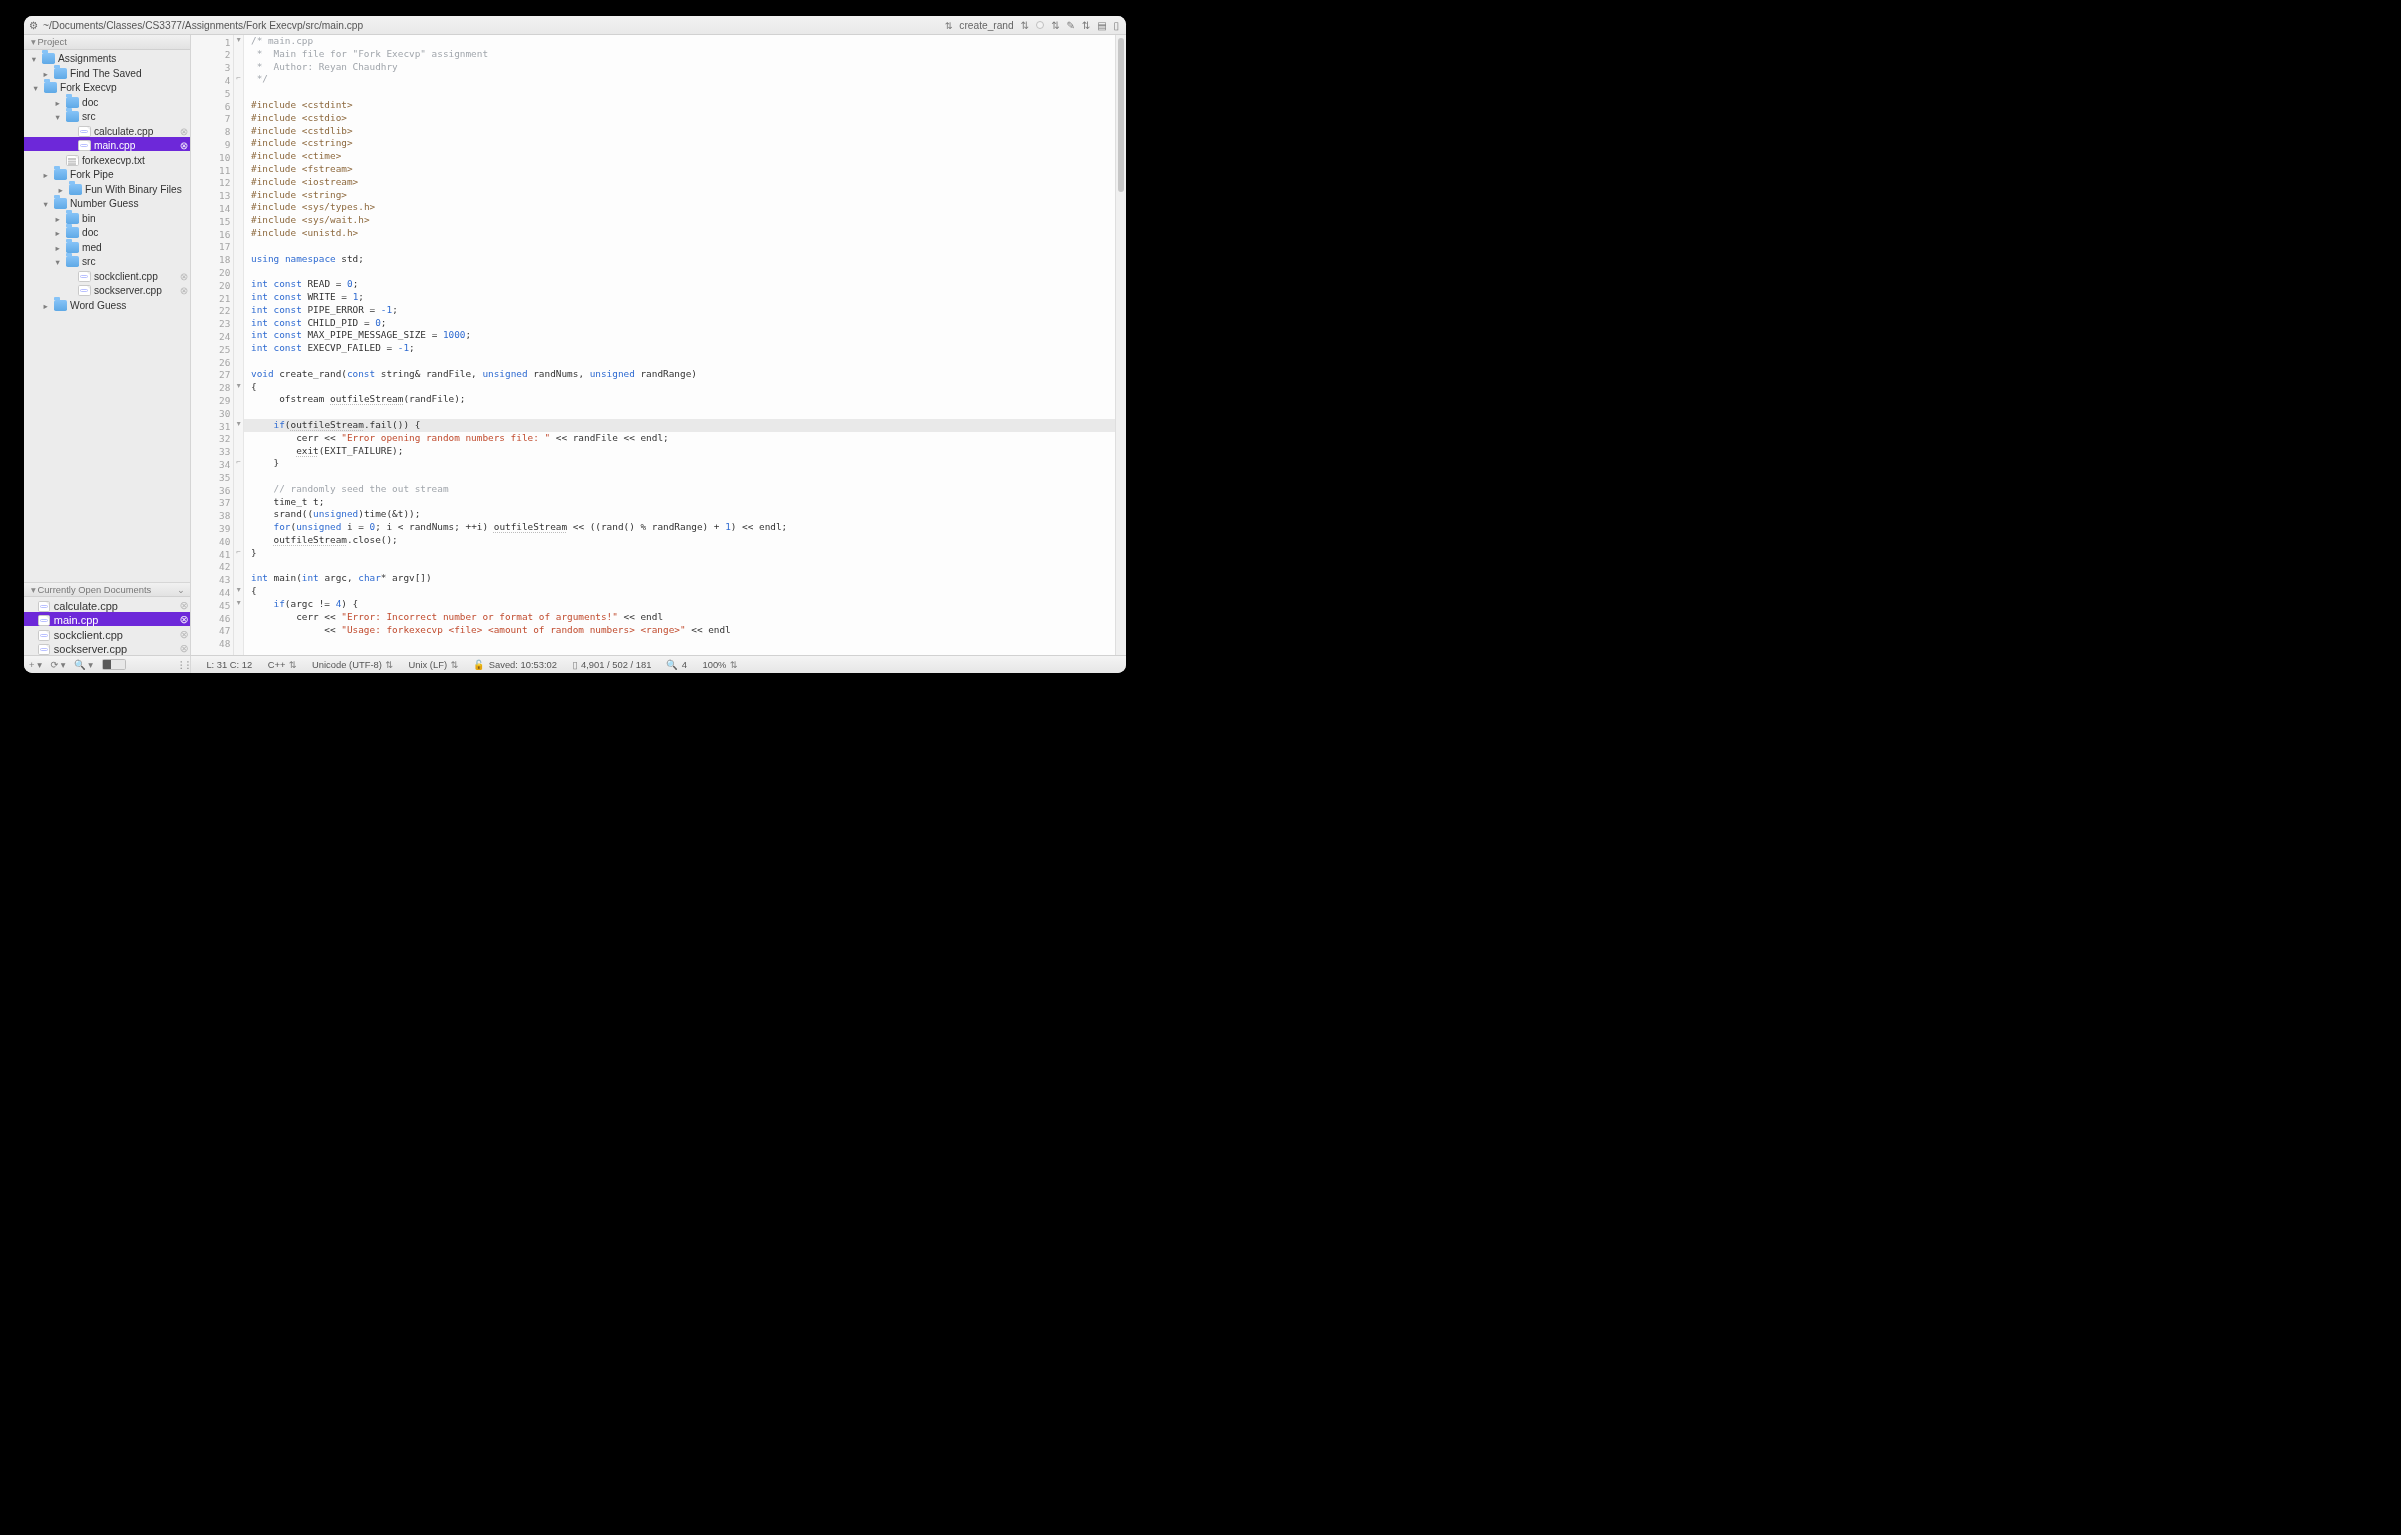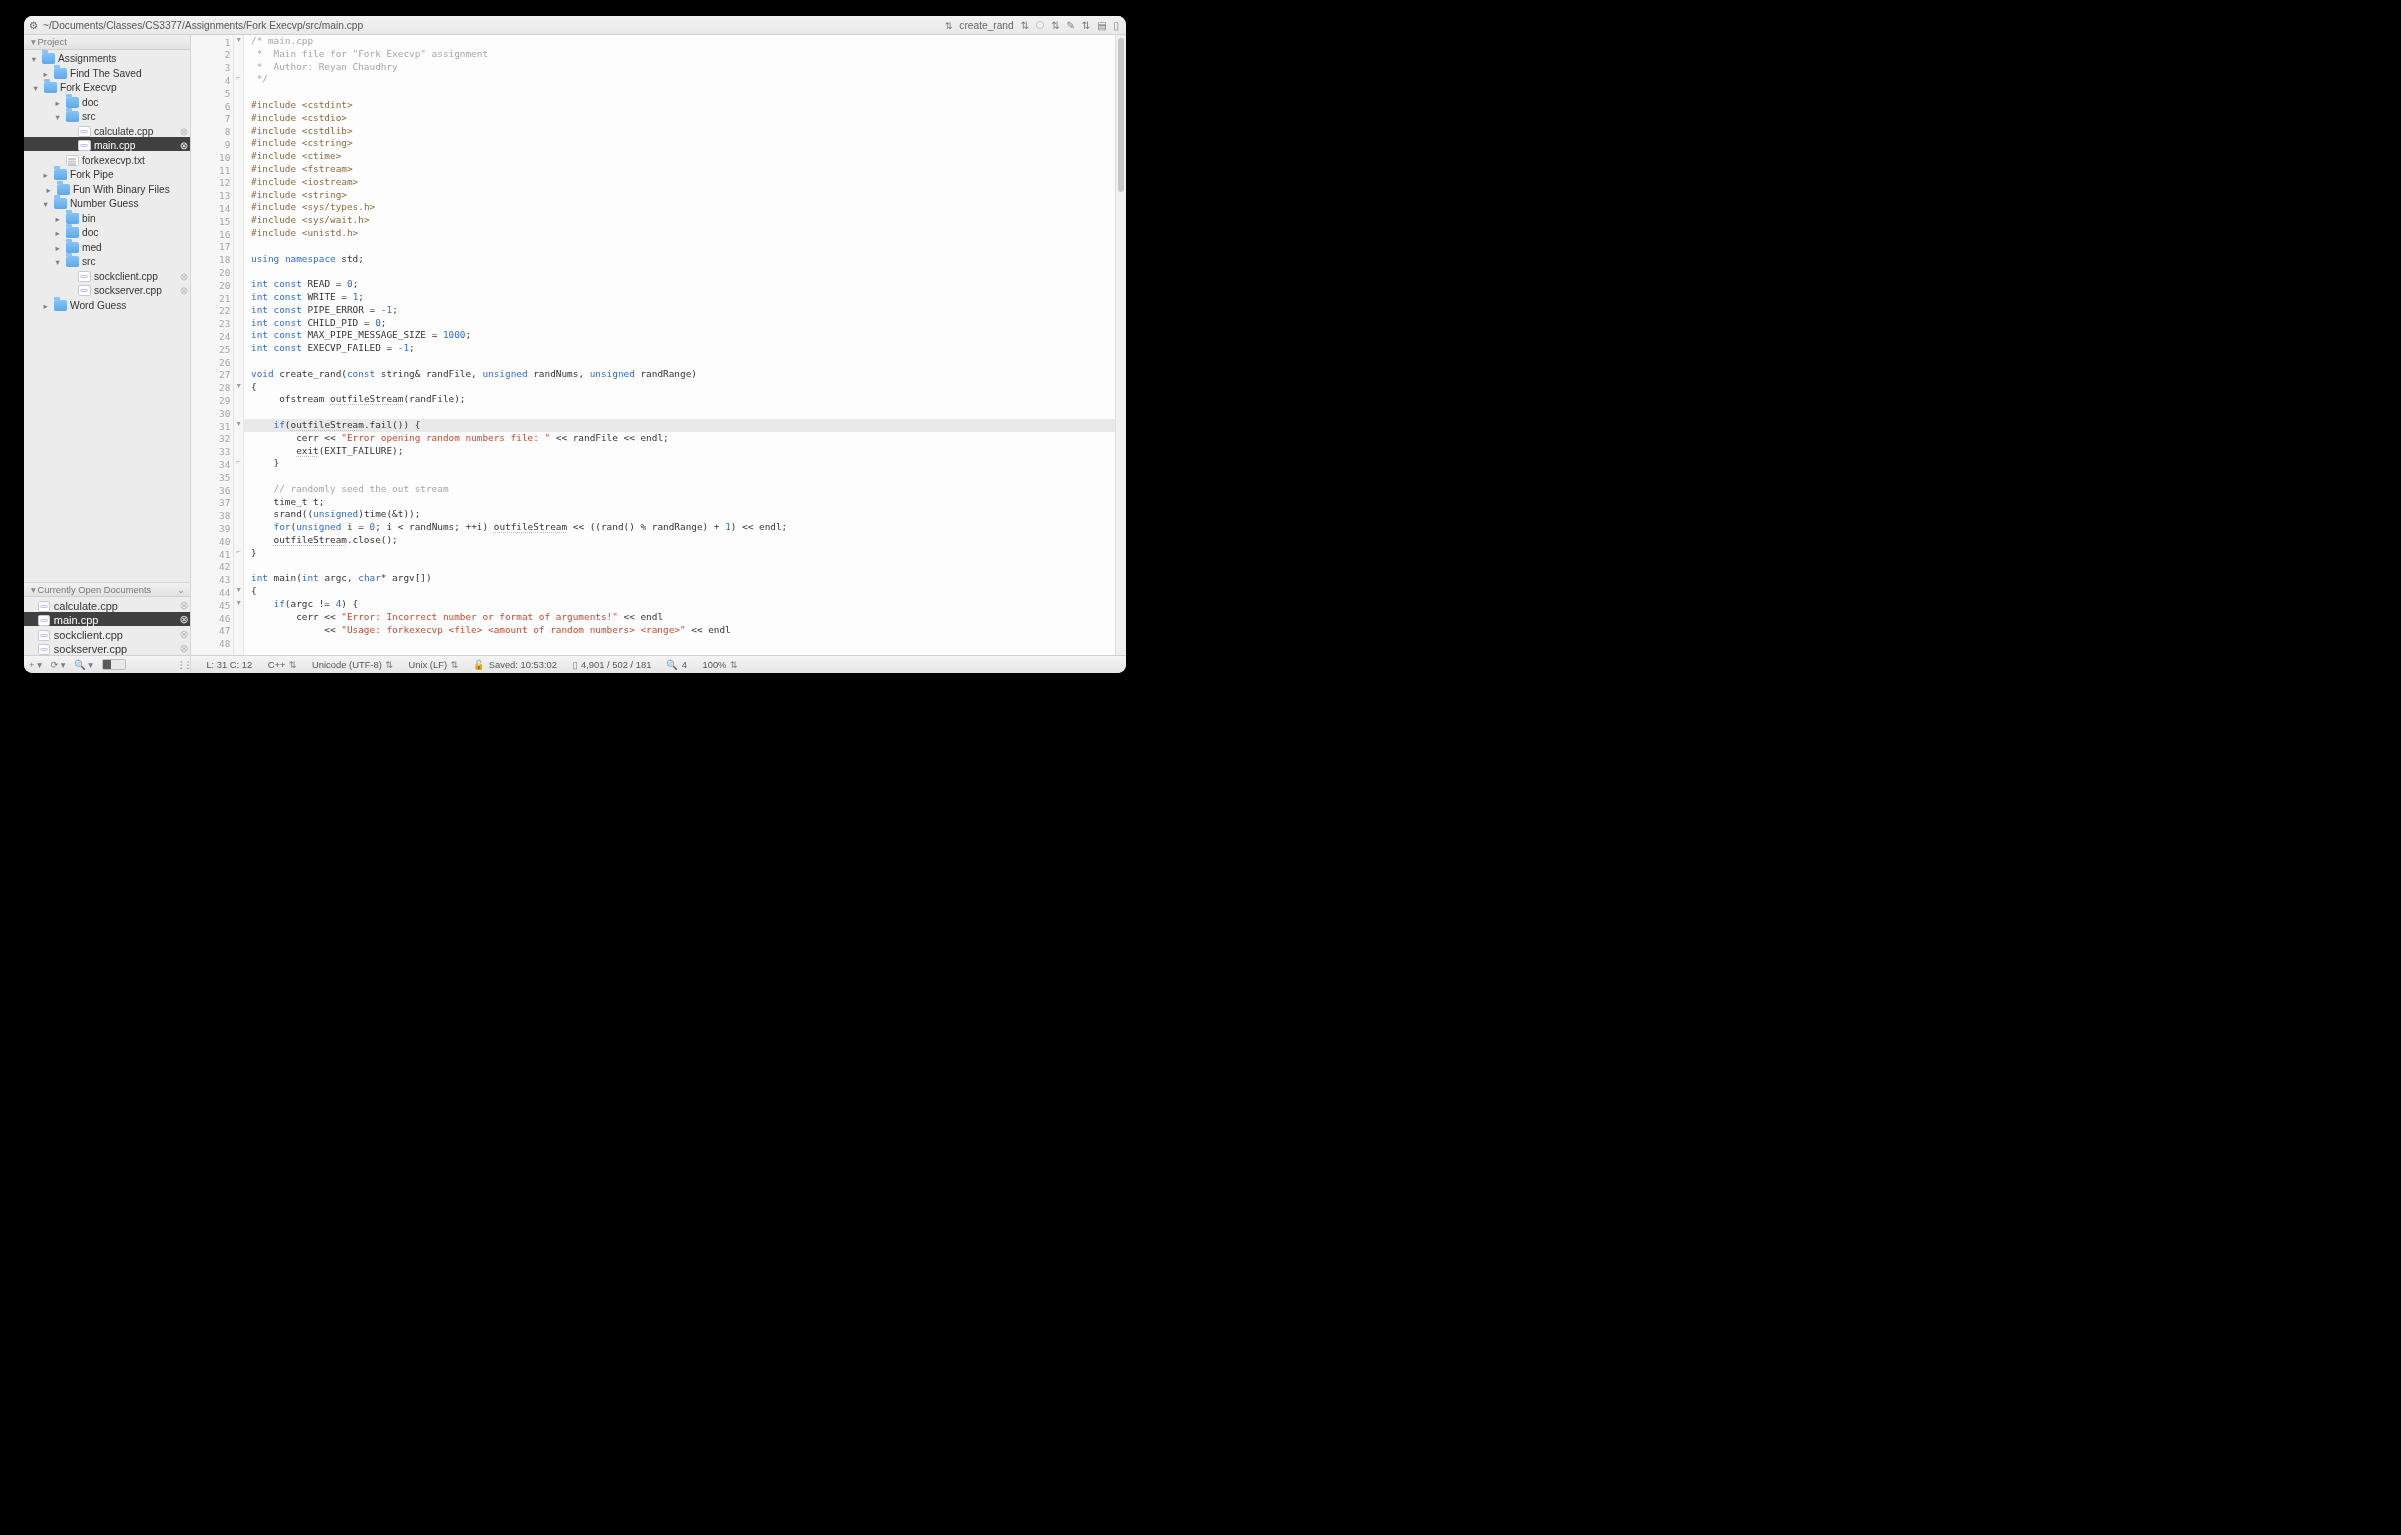--- a/index.html
+++ b/index.html
@@ -24,21 +24,21 @@
 
 .body{flex:1;display:flex;min-height:0}
 .sidebar{width:167px;border-right:0.9px solid #d5d5d5;display:flex;flex-direction:column;background:#ececec;min-height:0}
 .panehdr{height:14.5px;display:flex;align-items:center;background:linear-gradient(#f1f1f1,#e2e2e2);border-bottom:0.9px solid #d0d0d0;padding:0 5.1px;font-size:9.4px;color:#777}
 .panehdr .chev{width:8.5px;text-align:center;color:#8a8a8a}
 .panehdr .spacer{flex:1}
 .panehdr .more{color:#8a8a8a;font-size:9.4px}
 
 .tree{flex:1;overflow:auto;background:#ececec;font-size:10.2px}
 .row{height:14.5px;display:flex;align-items:flex-end;gap:3.4px;padding-left:5.1px;position:relative}
-.row.sel{background:#404040;color:#fff}
+.row.sel{background:#6d28d9;color:#fff}
 .row.sel .fname{color:#fff}
 .row .disc{width:9.4px;text-align:center;font-size:8.5px;color:#7f7f7f}
 .row .disc.open:before{content:"▾"}
 .row .disc.closed:before{content:"▸"}
 .row .disc.none:before{content:""}
 .row .ic{width:12.8px;height:11px;display:inline-block}
 .folder{background:linear-gradient(#86c3f7,#5fa9e6);border-radius:1.7px;position:relative}
 .folder:before{content:"";position:absolute;top:-2.6px;left:0;width:6px;height:2.6px;border-radius:0.9px 0.9px 0 0;background:#86c3f7}
 .doc{background:#fff;border:0.9px solid #c9c9c9;border-radius:1.7px;position:relative;width:10.2px;height:12px}
 .doc:before{content:"";position:absolute;right:0;top:0;width:0;height:0;border-left:3.4px solid transparent;border-top:3.4px solid #ececec}
@@ -145,21 +145,21 @@
             <div class="row hover" style="padding-left: 29px;">
               <span class="disc none"></span>
               <span class="ic doc txt"></span>
               <span class="fname">forkexecvp.txt</span>
             </div>
             <div class="row hover" style="padding-left: 17px;">
               <span class="disc closed"></span>
               <span class="ic folder"></span>
               <span class="fname">Fork Pipe</span>
             </div>
-            <div class="row hover" style="padding-left: 20px;">
+            <div class="row hover" style="padding-left: 32px;">
               <span class="disc closed"></span>
               <span class="ic folder"></span>
               <span class="fname">Fun With Binary Files</span>
             </div>
             <div class="row hover" style="padding-left: 17px;">
               <span class="disc open"></span>
               <span class="ic folder"></span>
               <span class="fname">Number Guess</span>
             </div>
             <div class="row hover" style="padding-left: 29px;">

